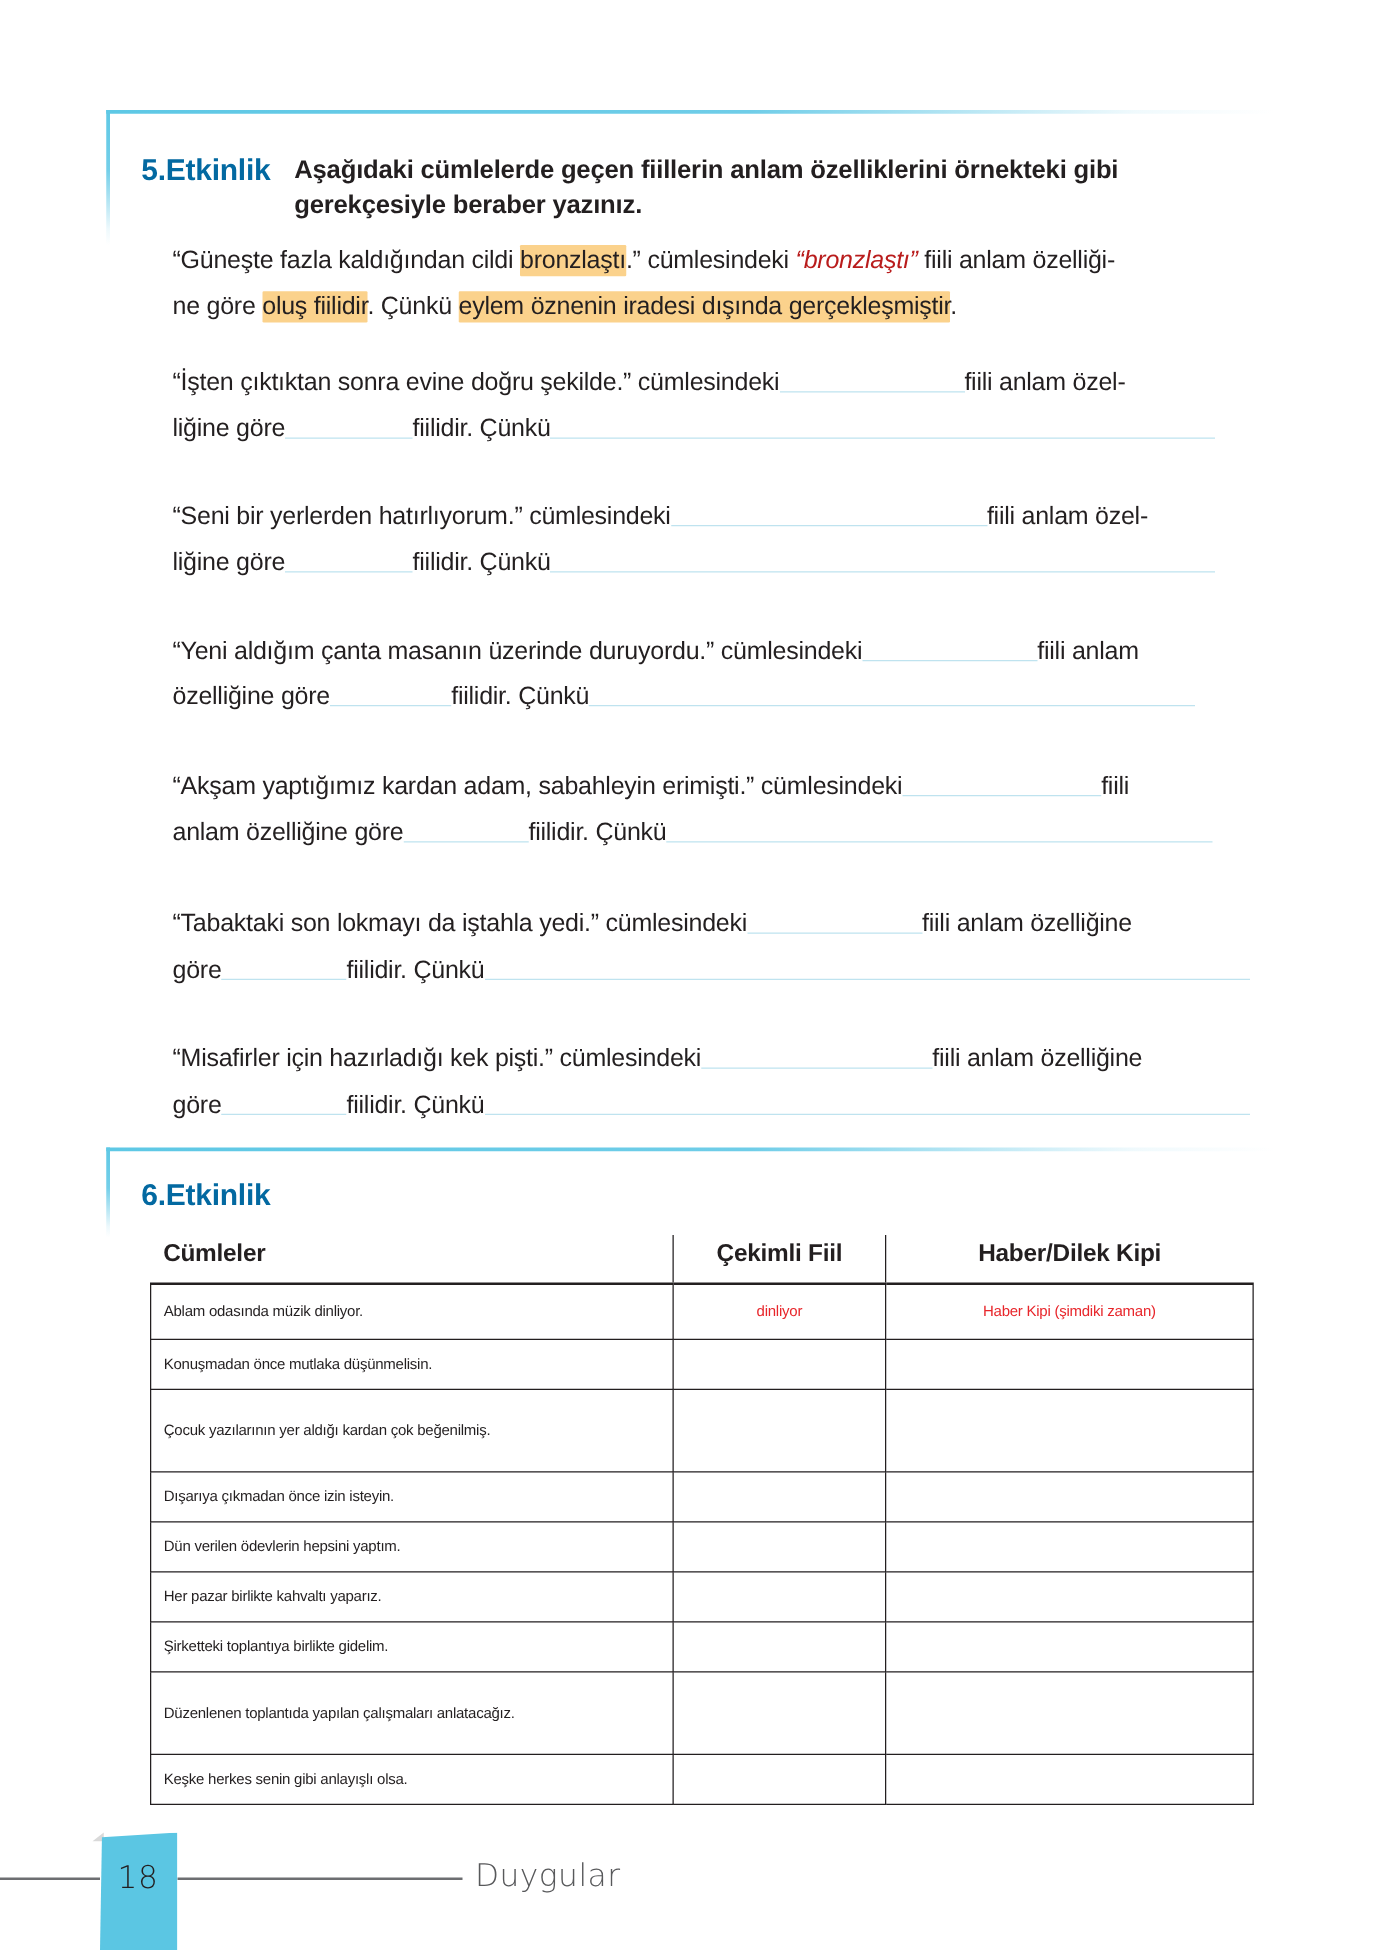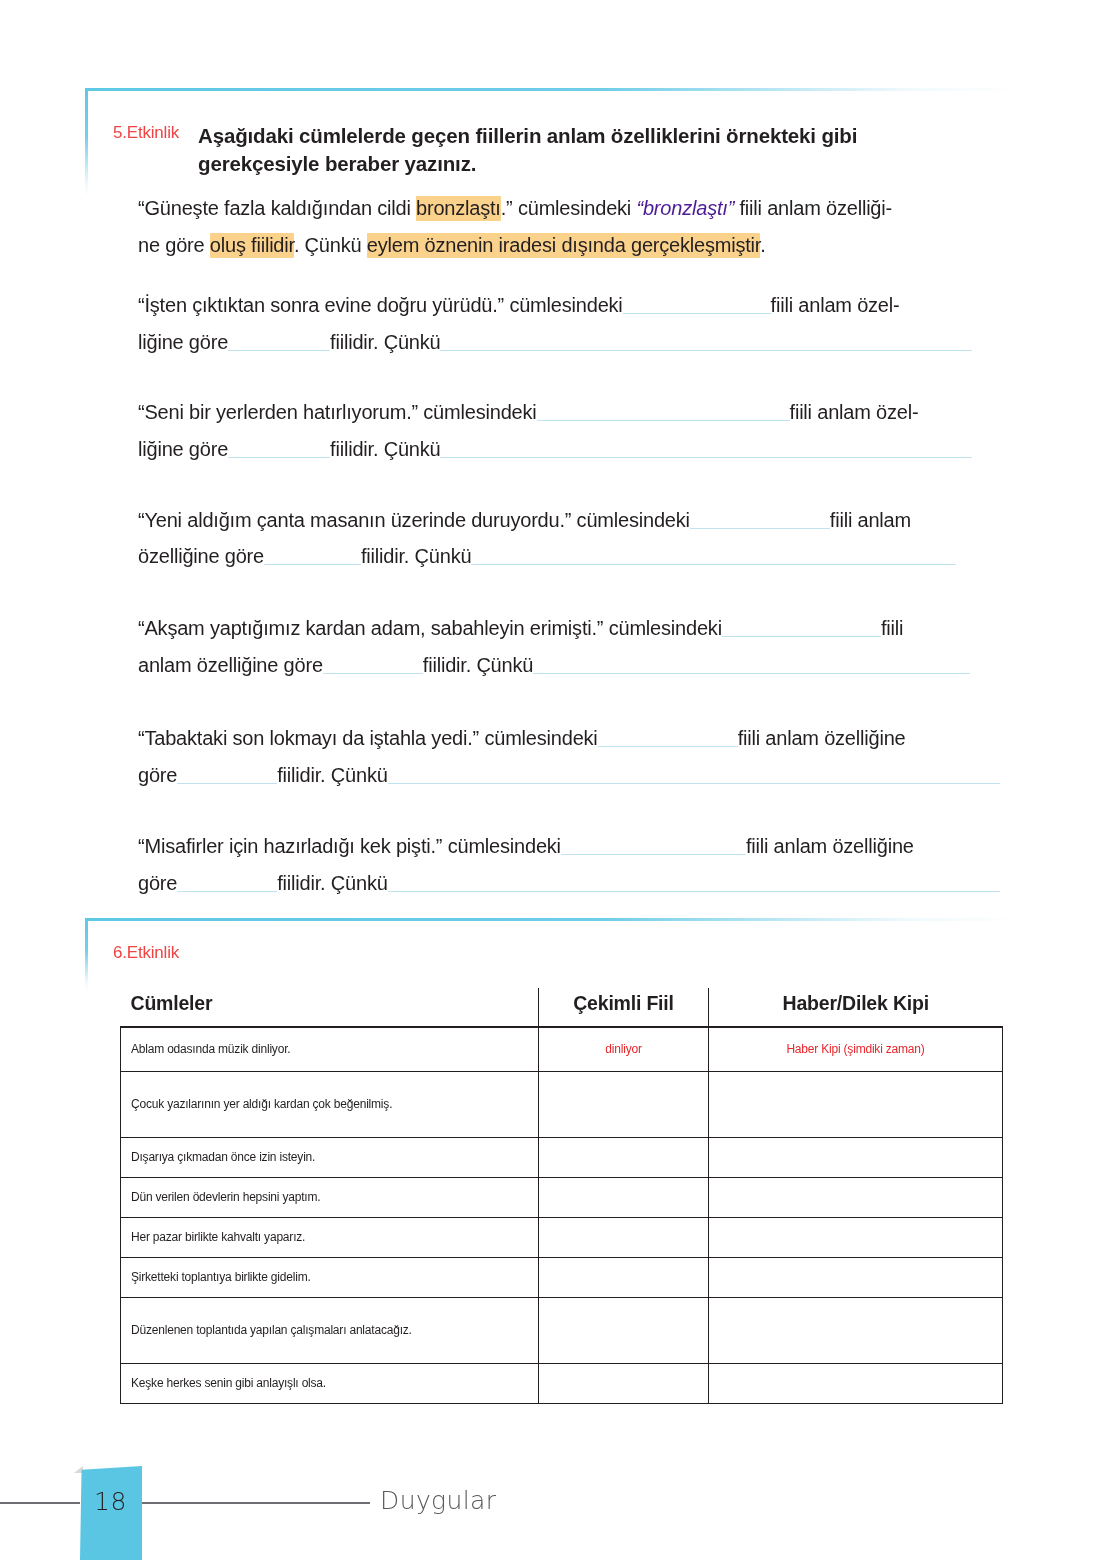--- a/index.html
+++ b/index.html
@@ -19,36 +19,36 @@
     position:absolute; left:0; top:0; height:3px; width:100%;
     background:linear-gradient(to right, #5ec8e5 0%, #6fcde8 55%, rgba(130,210,235,0.12) 88%, rgba(255,255,255,0) 100%);
   }
   .bracket-left {
     position:absolute; left:0; top:0; width:3px;
     background:linear-gradient(to bottom, #5ec8e5 0%, #74cfe9 45%, rgba(140,213,236,0.15) 88%, rgba(255,255,255,0) 100%);
   }
 
   .act-head { position:absolute; display:flex; align-items:flex-start; }
   .act-num {
-    color:#ef4444; font-weight:normal; font-size:17px;
+    color:#0369a1; font-weight:bold; font-size:24px;
     letter-spacing:-0.2px; white-space:nowrap; padding-top:1px;
   }
   .act-title {
     font-weight:bold; font-size:20.5px; color:#231f20;
     line-height:1.38; letter-spacing:-0.15px;
   }
 
   
   .ex-line {
     position:absolute;
     font-size:20px; color:#231f20; line-height:1.0;
     white-space:nowrap; letter-spacing:-0.2px;
   }
   .hl { background:#fbd28c; padding:1px 0 2px 0; border-radius:1px; }
-  .redi { color:#4c1d95; font-style:italic; }
+  .redi { color:#b91c1c; font-style:italic; }
 
   .blank {
     display:inline-block; vertical-align:baseline;
     border-bottom:1.6px solid #bfe3ef;
     height:0.95em;
     margin:0 0 -2px 0;
   }
 
   
   .tbl { position:absolute; border-collapse:collapse; table-layout:fixed; }
@@ -109,21 +109,21 @@
 
 <div class="ex-line" style="left:138px; top:198px;">
   <span>“Güneşte fazla kaldığından cildi </span><span class="hl">bronzlaştı</span><span>.”  cümlesindeki </span><span class="redi">“bronzlaştı”</span><span> fiili anlam özelliği-</span>
 </div>
 
 <div class="ex-line" style="left:138px; top:235px;">
   <span>ne göre </span><span class="hl">oluş fiilidir</span><span>. Çünkü </span><span class="hl">eylem öznenin iradesi dışında gerçekleşmiştir</span><span>.</span>
 </div>
 
 <div class="ex-line" style="left:138px; top:295px;">
-  <span>“İşten çıktıktan sonra evine doğru yürüdü.” cümlesindeki</span><span class="blank" style="width:148px;"></span><span>fiili anlam özel-</span>
+  <span>“İşten çıktıktan sonra evine doğru şekilde.” cümlesindeki</span><span class="blank" style="width:148px;"></span><span>fiili anlam özel-</span>
 </div>
 <div class="ex-line" style="left:138px; top:332px;">
   <span>liğine göre</span><span class="blank" style="width:102px;"></span><span>fiilidir. Çünkü</span><span class="blank" style="width:532px;"></span>
 </div>
 
 <div class="ex-line" style="left:138px; top:402px;">
   <span>“Seni bir yerlerden hatırlıyorum.” cümlesindeki</span><span class="blank" style="width:253px;"></span><span>fiili anlam özel-</span>
 </div>
 <div class="ex-line" style="left:138px; top:439px;">
   <span>liğine göre</span><span class="blank" style="width:102px;"></span><span>fiilidir. Çünkü</span><span class="blank" style="width:532px;"></span>
@@ -179,20 +179,25 @@
       <th class="c-last">Haber/Dilek Kipi</th>
     </tr>
   </thead>
   <tbody>
     <tr>
       <td class="c-sent" style="height:44px;">Ablam odasında müzik dinliyor.</td>
       <td class="c-mid ans">dinliyor</td>
       <td class="c-last ans">Haber Kipi (şimdiki zaman)</td>
     </tr>
     <tr>
+      <td class="c-sent" style="height:40px;">Konuşmadan önce mutlaka düşünmelisin.</td>
+      <td class="c-mid"></td>
+      <td class="c-last"></td>
+    </tr>
+    <tr>
       <td class="c-sent" style="height:66px;">Çocuk yazılarının yer aldığı kardan çok beğenilmiş.</td>
       <td class="c-mid"></td>
       <td class="c-last"></td>
     </tr>
     <tr>
       <td class="c-sent" style="height:40px;">Dışarıya çıkmadan önce izin isteyin.</td>
       <td class="c-mid"></td>
       <td class="c-last"></td>
     </tr>
     <tr>

